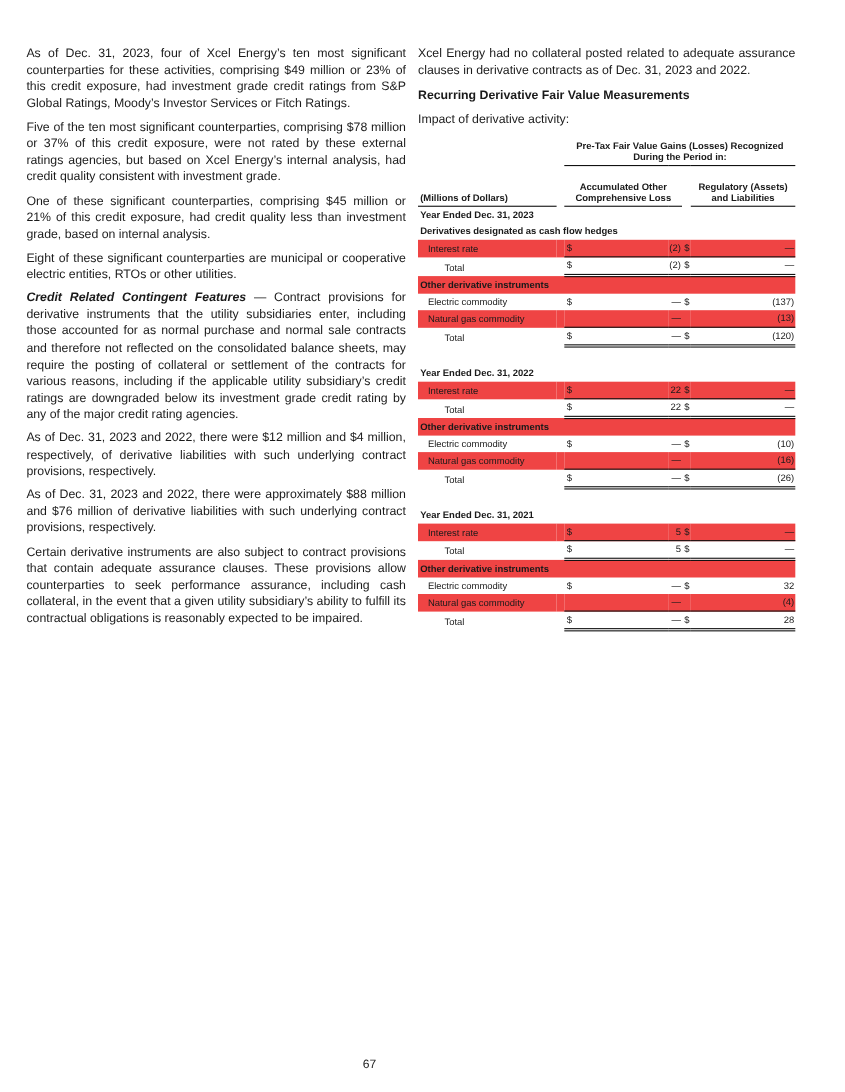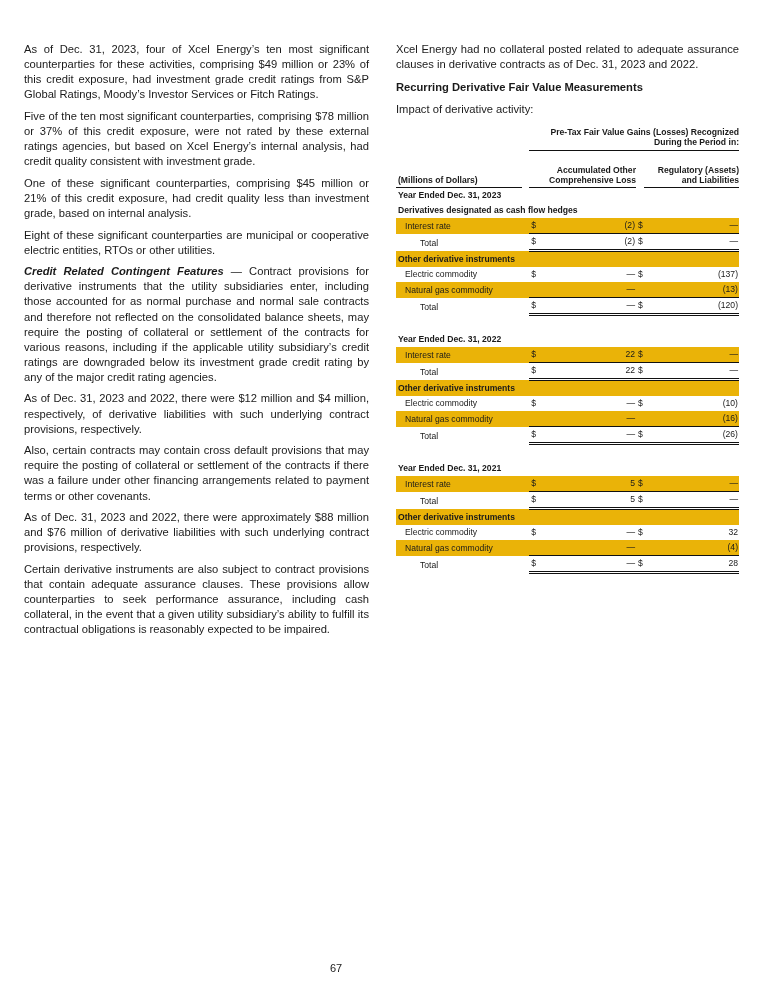--- a/index.html
+++ b/index.html
@@ -1,47 +1,46 @@
 <!DOCTYPE html>
 <html><head>
 <meta charset="utf-8">
 <style>
   html, body { margin:0; padding:0; background:#fff; }
   body { width:768px; height:993px; position:relative; font-family:"Liberation Sans", sans-serif; color:#1a1a1a; overflow:hidden; }
   .col { position:absolute; top:42px; font-size:11.2px; line-height:15.1px; }
   .left { left:24px; width:345px; }
-  .right { left:396px; width:343px; }
+  .right { left:380px; width:343px; }
   .p { margin:0 0 6.5px 0; text-align:justify; }
   .bi { font-weight:bold; font-style:italic; }
   .h { font-weight:bold; margin:8px 0 7px 0; }
   table { border-collapse:collapse; width:343px; font-size:8.6px; }
   td { padding:0; height:15px; line-height:15px; vertical-align:bottom; }
-  .hdr td { font-weight:bold; text-align:right; line-height:10px; }
-  .shade td { background:#eab308; }
+  .hdr td { font-weight:bold; text-align:center; line-height:10px; }
+  .shade td { background:#ef4444; }
   .bold { font-weight:bold; }
   .ind1 { padding-left:9px; }
   .ind2 { padding-left:24px; }
   .dol { text-align:left; padding-left:2px; }
   .num { text-align:right; padding-right:1px; }
   .ul { border-bottom:1px solid #111; }
   .dbl { border-bottom:3px double #111; }
   .gap td { height:8px; background:#fff; }
   .page { position:absolute; left:0; width:672px; top:962px; text-align:center; font-size:11px; }
 </style>
 </head>
 <body>
 
 <div class="col left">
   <p class="p">As of Dec. 31, 2023, four of Xcel Energy’s ten most significant counterparties for these activities, comprising $49 million or 23% of this credit exposure, had investment grade credit ratings from S&amp;P Global Ratings, Moody’s Investor Services or Fitch Ratings.</p>
   <p class="p">Five of the ten most significant counterparties, comprising $78 million or 37% of this credit exposure, were not rated by these external ratings agencies, but based on Xcel Energy’s internal analysis, had credit quality consistent with investment grade.</p>
   <p class="p">One of these significant counterparties, comprising $45 million or 21% of this credit exposure, had credit quality less than investment grade, based on internal analysis.</p>
   <p class="p">Eight of these significant counterparties are municipal or cooperative electric entities, RTOs or other utilities.</p>
   <p class="p"><span class="bi">Credit Related Contingent Features</span><span> — Contract provisions for derivative instruments that the utility subsidiaries enter, including those accounted for as normal purchase and normal sale contracts and therefore not reflected on the consolidated balance sheets, may require the posting of collateral or settlement of the contracts for various reasons, including if the applicable utility subsidiary’s credit ratings are downgraded below its investment grade credit rating by any of the major credit rating agencies.</span></p>
   <p class="p">As of Dec. 31, 2023 and 2022, there were $12 million and $4 million, respectively, of derivative liabilities with such underlying contract provisions, respectively.</p>
-  <p class="p">Also, certain contracts may contain cross default provisions that may require the posting of collateral or settlement of the contracts if there was a failure under other financing arrangements related to payment terms or other covenants.</p>
   <p class="p">As of Dec. 31, 2023 and 2022, there were approximately $88 million and $76 million of derivative liabilities with such underlying contract provisions, respectively.</p>
   <p class="p">Certain derivative instruments are also subject to contract provisions that contain adequate assurance clauses. These provisions allow counterparties to seek performance assurance, including cash collateral, in the event that a given utility subsidiary’s ability to fulfill its contractual obligations is reasonably expected to be impaired.</p>
 </div>
 
 <div class="col right">
   <p class="p">Xcel Energy had no collateral posted related to adequate assurance clauses in derivative contracts as of Dec. 31, 2023 and 2022.</p>
   <p class="h">Recurring Derivative Fair Value Measurements</p>
   <p class="p" style="margin-bottom:10px">Impact of derivative activity:</p>
 
   <table>

